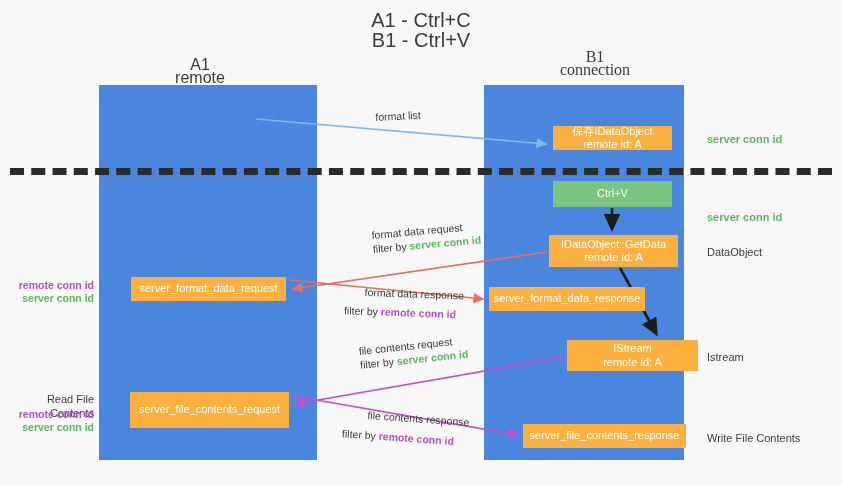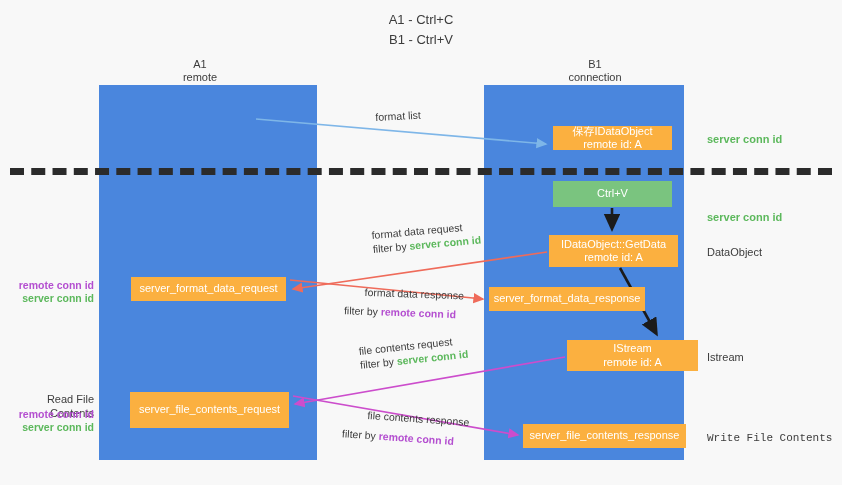--- a/index.html
+++ b/index.html
@@ -9,29 +9,29 @@
     font-family:"Liberation Sans","DejaVu Sans",sans-serif;
     position:relative;overflow:hidden;
     color:#3c3c3c;
   }
   #stage{position:absolute;left:0;top:0;width:842px;height:485px;}
   .abs{position:absolute;}
 
   
   #title{
     left:0;top:10px;width:842px;text-align:center;
-    font-size:13px;line-height:20px;color:#3c3c3c;
+    font-size:20px;line-height:20px;color:#3c3c3c;
   }
 
   
   .col-head{
-    text-align:center;font-size:11px;line-height:13px;color:#3c3c3c;
+    text-align:center;font-size:16px;line-height:13px;color:#3c3c3c;
   }
   #head-a1{left:120px;top:58px;width:160px;}
-  #head-b1{left:510px;top:58px;width:170px;}
+  #head-b1{left:510px;top:50px;width:170px;font-family:Liberation Serif, serif;}
 
   
   .lane{background:#4a86dd;}
   #lane-a1{left:99px;top:85px;width:218px;height:375px;}
   #lane-b1{left:484px;top:85px;width:200px;height:375px;}
 
   
   .box{
     color:#ffffff;text-align:center;
     font-size:11px;line-height:13.5px;
@@ -52,21 +52,21 @@
   #box-file-resp{left:523px;top:424px;width:163px;height:24px;}
 
   
   .anno{font-size:11px;line-height:14px;}
   .anno.green-txt{color:#5cb85c;font-weight:bold;}
   .anno.dark{color:#3c3c3c;}
   #anno-server-1{left:707px;top:132px;}
   #anno-server-2{left:707px;top:210px;}
   #anno-dataobject{left:707px;top:245px;}
   #anno-istream{left:707px;top:350px;}
-  #anno-write-file{left:707px;top:431px;font-family:Liberation Mono, monospace;}
+  #anno-write-file{left:707px;top:431px;}
 
   
   #left-ids-1{left:8px;top:279px;width:86px;text-align:right;}
   #left-read-file{left:8px;top:392px;width:86px;text-align:right;
                   font-size:11px;color:#3c3c3c;line-height:14px;}
   #left-ids-2{left:8px;top:408px;width:86px;text-align:right;}
   .idline{font-size:10.5px;line-height:13px;font-weight:bold;}
   .purple{color:#b44fd0;}
   .greenid{color:#5cb85c;}
 

